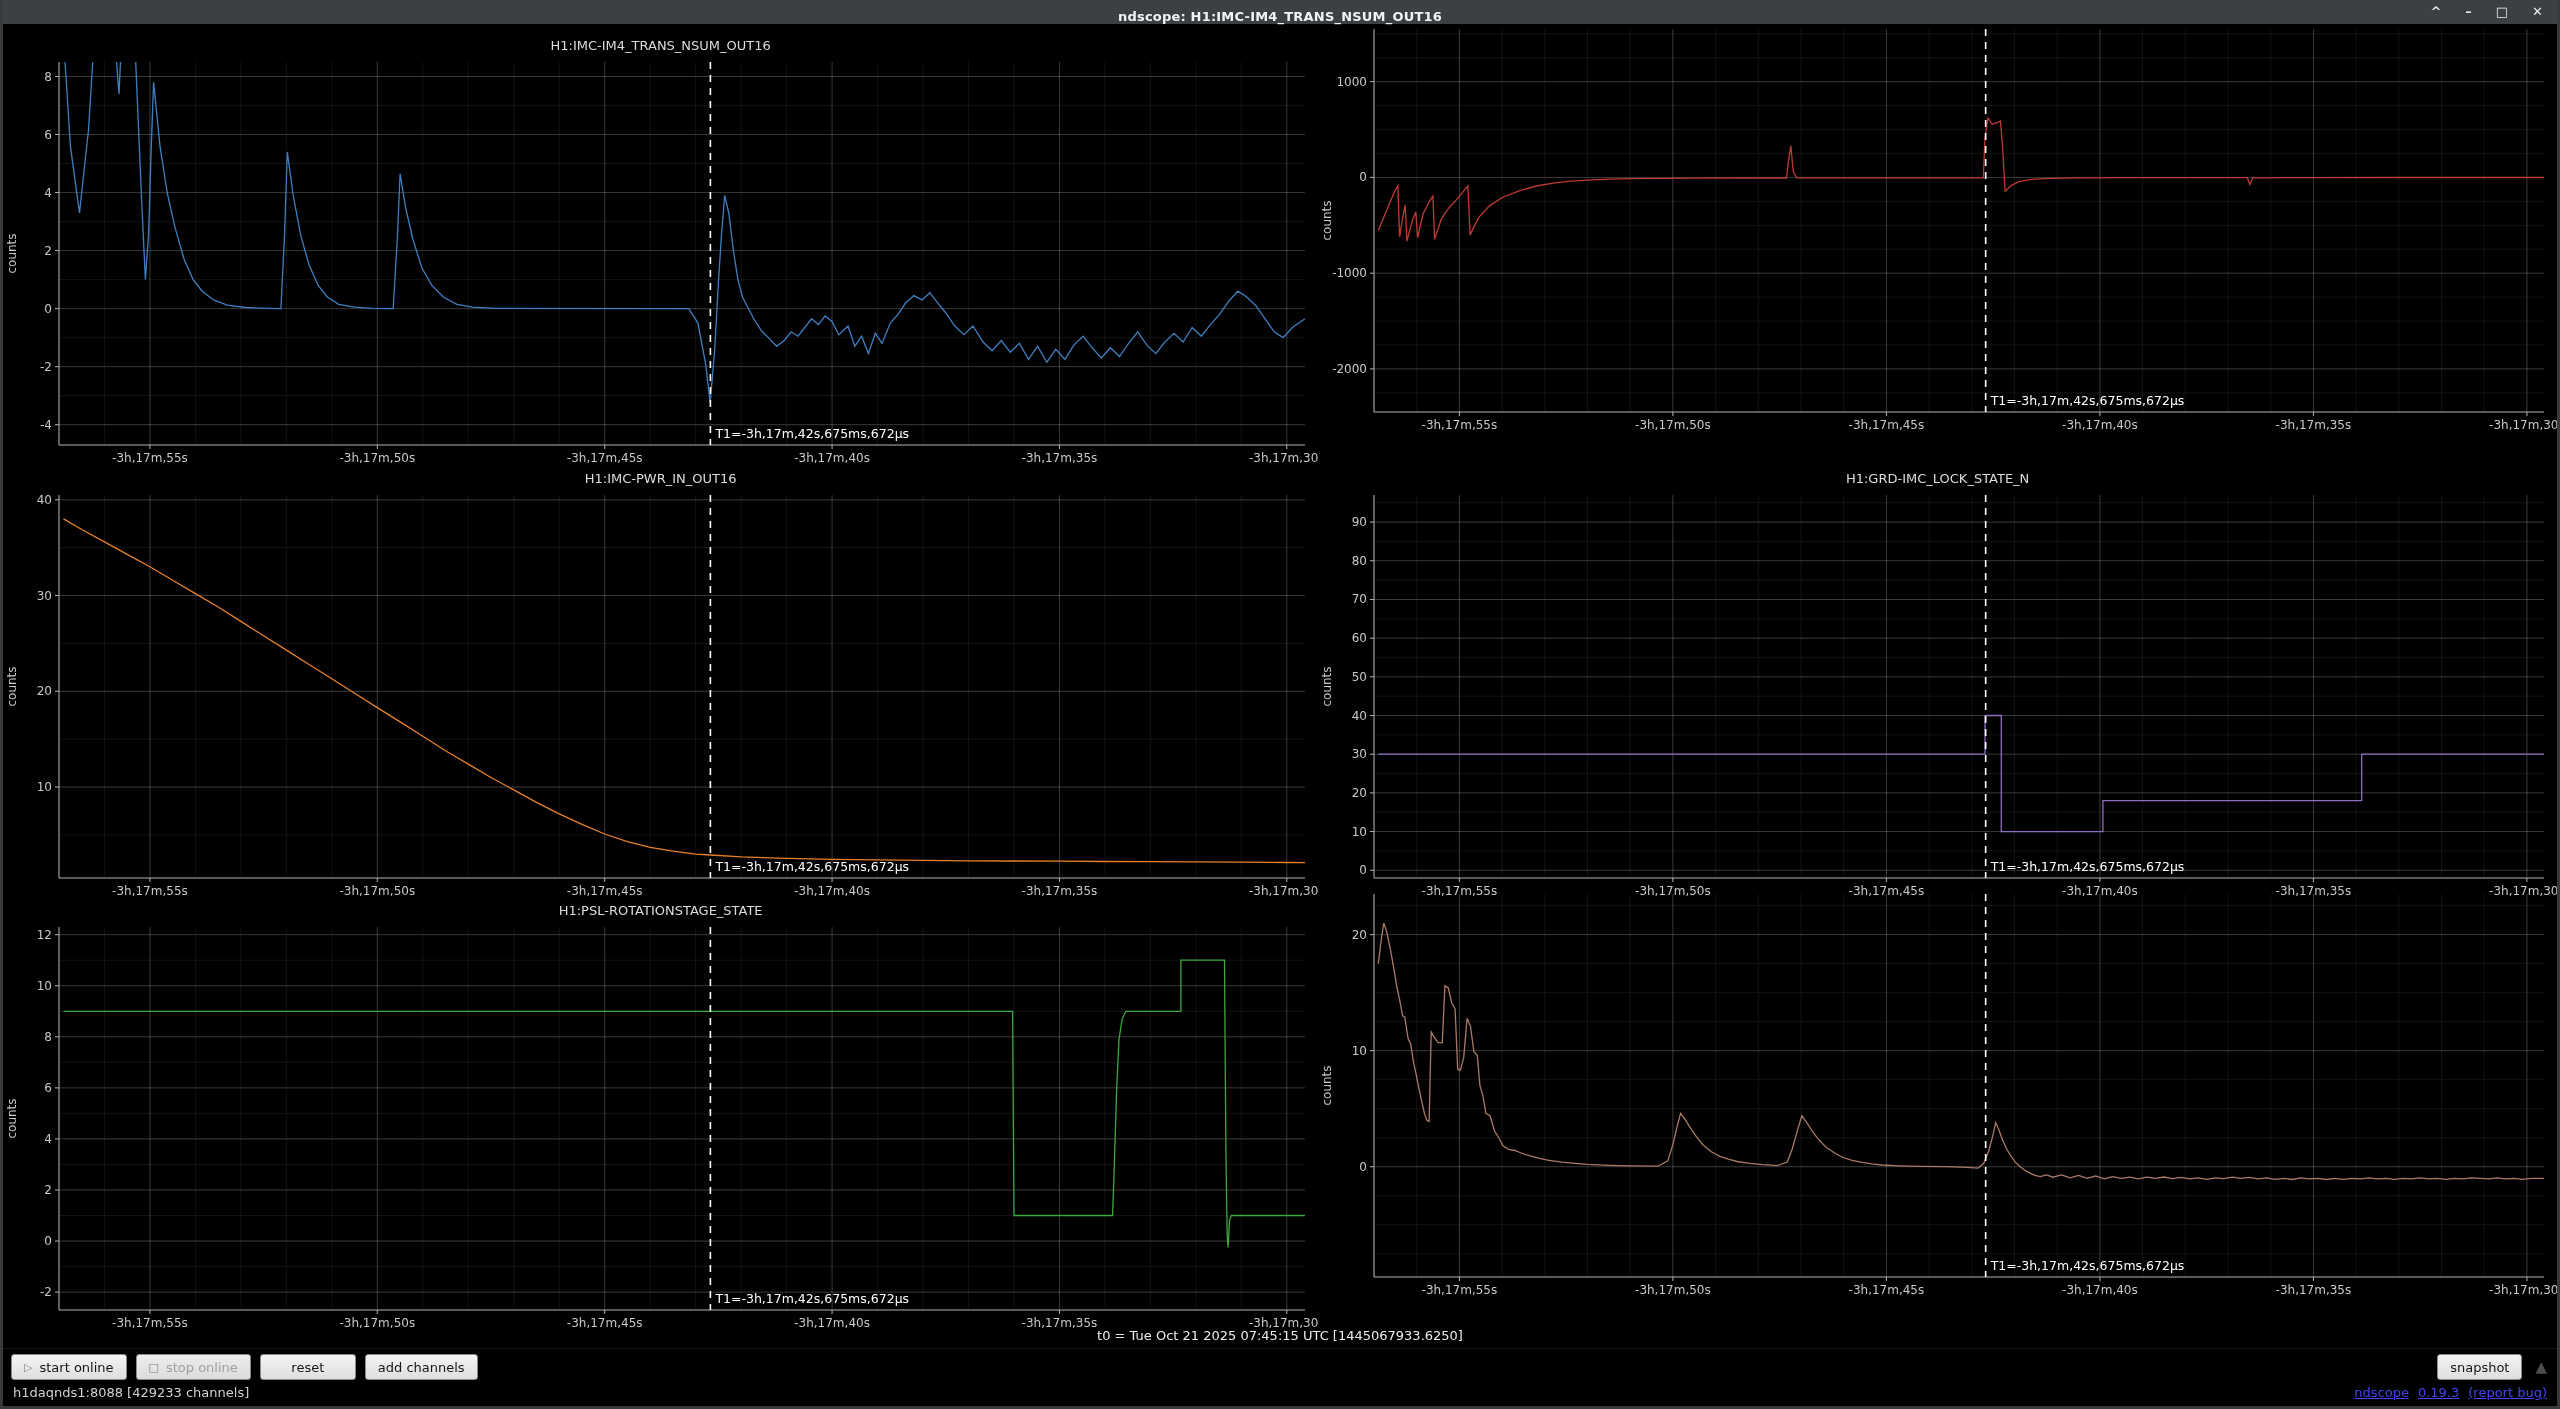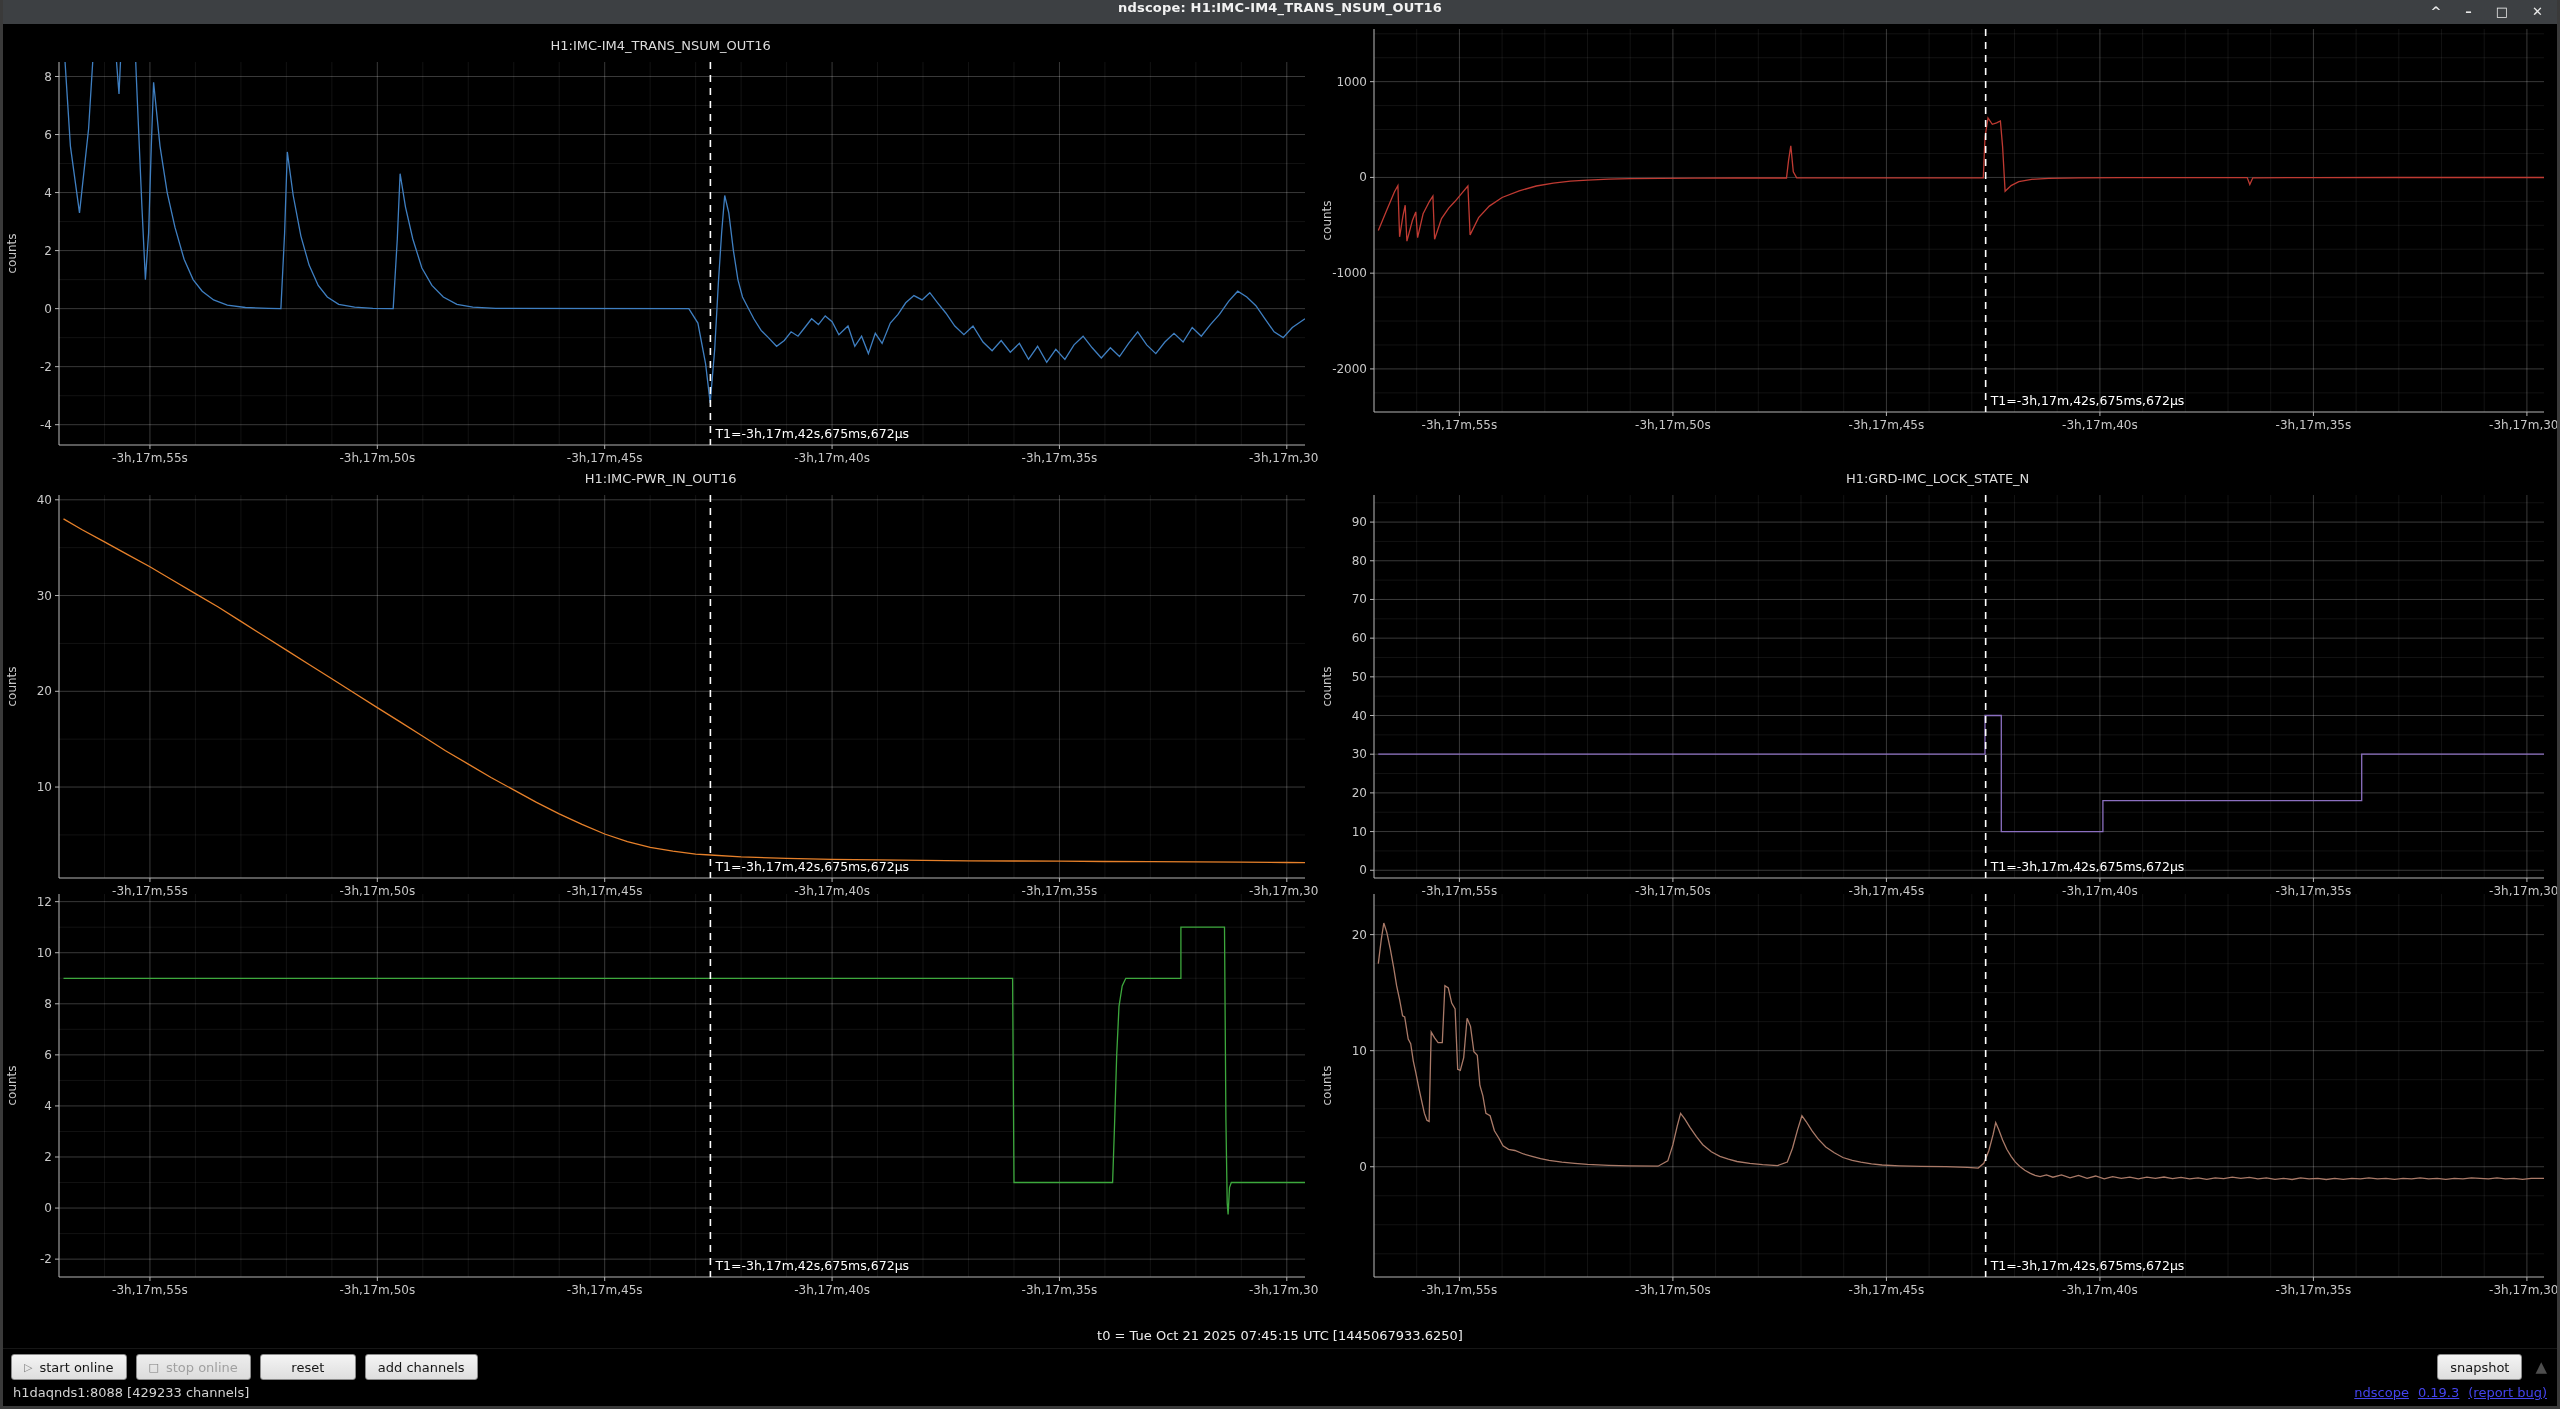--- a/index.html
+++ b/index.html
@@ -1,21 +1,21 @@
 <!DOCTYPE html>
 <html><head>
 <meta charset="utf-8">
 <style>
   html,body{margin:0;padding:0;background:#1a1a1a;}
   .app{position:relative;width:2560px;height:1409px;background:#000;
        font-family:"DejaVu Sans",sans-serif;overflow:hidden;
        border-left:3px solid #3a3a3a;border-right:3px solid #3a3a3a;border-bottom:3px solid #3a3a3a;
        box-sizing:border-box;}
   
-  .titlebar{height:24px;background:#3d4043;display:flex;align-items:flex-start;position:relative;}
+  .titlebar{height:24px;background:#3d4043;display:flex;align-items:flex-end;position:relative;}
   .titlebar .title{position:absolute;left:0;right:0;text-align:center;color:#f2f2f2;
                    font-size:13px;font-weight:bold;letter-spacing:0.2px;}
   .win-controls{margin-left:auto;display:flex;align-items:center;gap:24px;padding-right:14px;z-index:2;}
   .win-controls span{color:#eaeaea;font-size:13px;font-weight:bold;cursor:default;line-height:24px;}
   
   .plots{display:grid;grid-template-columns:51.5% 48.5%;grid-template-rows:1fr 1fr 1fr;
          height:1298px;background:#000;}
   .plot-cell{display:flex;flex-direction:column;min-width:0;min-height:0;}
   .plot-title{height:19px;flex:0 0 19px;text-align:center;color:#dcdcdc;font-size:13px;padding-top:14px;}
   .plot-canvas{flex:1 1 auto;min-height:0;}
@@ -438,20 +438,21 @@
               <text x="995.4160583941606" y="405" text-anchor="middle" class="tick">-3h,17m,35s</text>
               <line x1="1208.9197080291972" y1="388" x2="1208.9197080291972" y2="392" stroke="#b4b4b4"></line>
               <text x="1208.9197080291972" y="405" text-anchor="middle" class="tick">-3h,17m,30s</text>
             </g>
             <text x="13" y="196.5" class="tick" text-anchor="middle" transform="rotate(-90 13 196.5)">counts</text>
             <line x1="667.6592613138688" y1="5" x2="667.6592613138688" y2="388" stroke="#ffffff" stroke-width="1.6" stroke-dasharray="7 6"></line>
             <text x="672.6592613138688" y="381" class="cursor-label">T1=-3h,17m,42s,675ms,672µs</text>
           </svg></div>
     </div>
     <div class="plot-cell">
+      <div class="plot-title">H1:PSL-ROTATIONSTAGE_STATE</div>
       <div class="plot-canvas"><svg width="1315" height="411">
             <clipPath id="clip4">
               <rect x="56" y="5" width="1246" height="383"></rect>
             </clipPath>
             <g>
               <line x1="56" y1="5" x2="56" y2="388" stroke="rgba(255,255,255,0.07)" stroke-width="1"></line>
               <line x1="101.47445255474453" y1="5" x2="101.47445255474453" y2="388" stroke="rgba(255,255,255,0.07)" stroke-width="1"></line>
               <line x1="146.94890510948906" y1="5" x2="146.94890510948906" y2="388" stroke="rgba(255,255,255,0.07)" stroke-width="1"></line>
               <line x1="192.42335766423358" y1="5" x2="192.42335766423358" y2="388" stroke="rgba(255,255,255,0.07)" stroke-width="1"></line>
               <line x1="237.89781021897812" y1="5" x2="237.89781021897812" y2="388" stroke="rgba(255,255,255,0.07)" stroke-width="1"></line>

